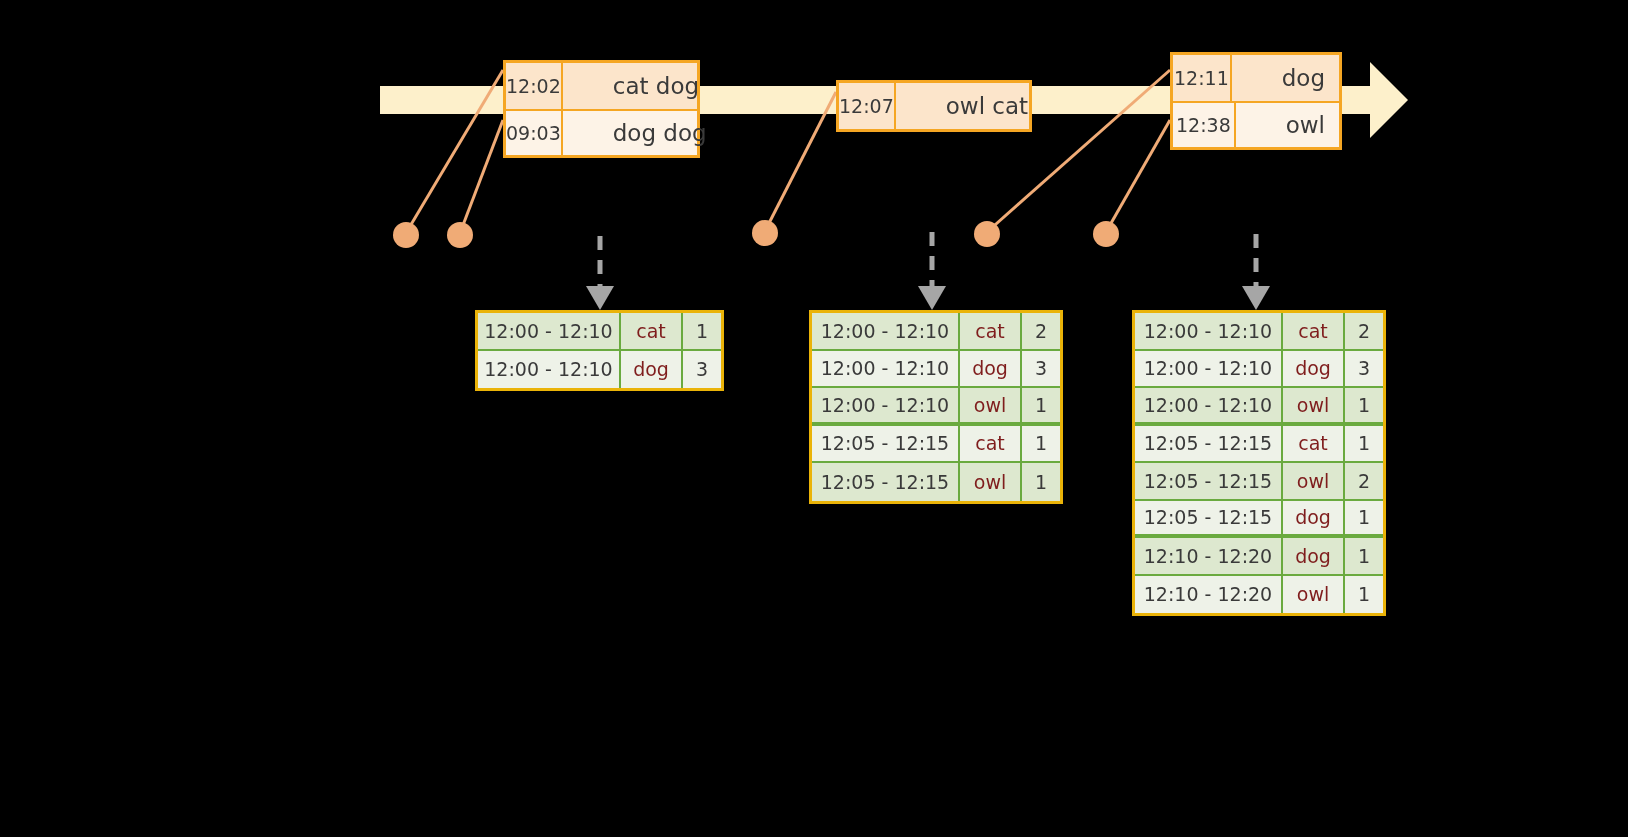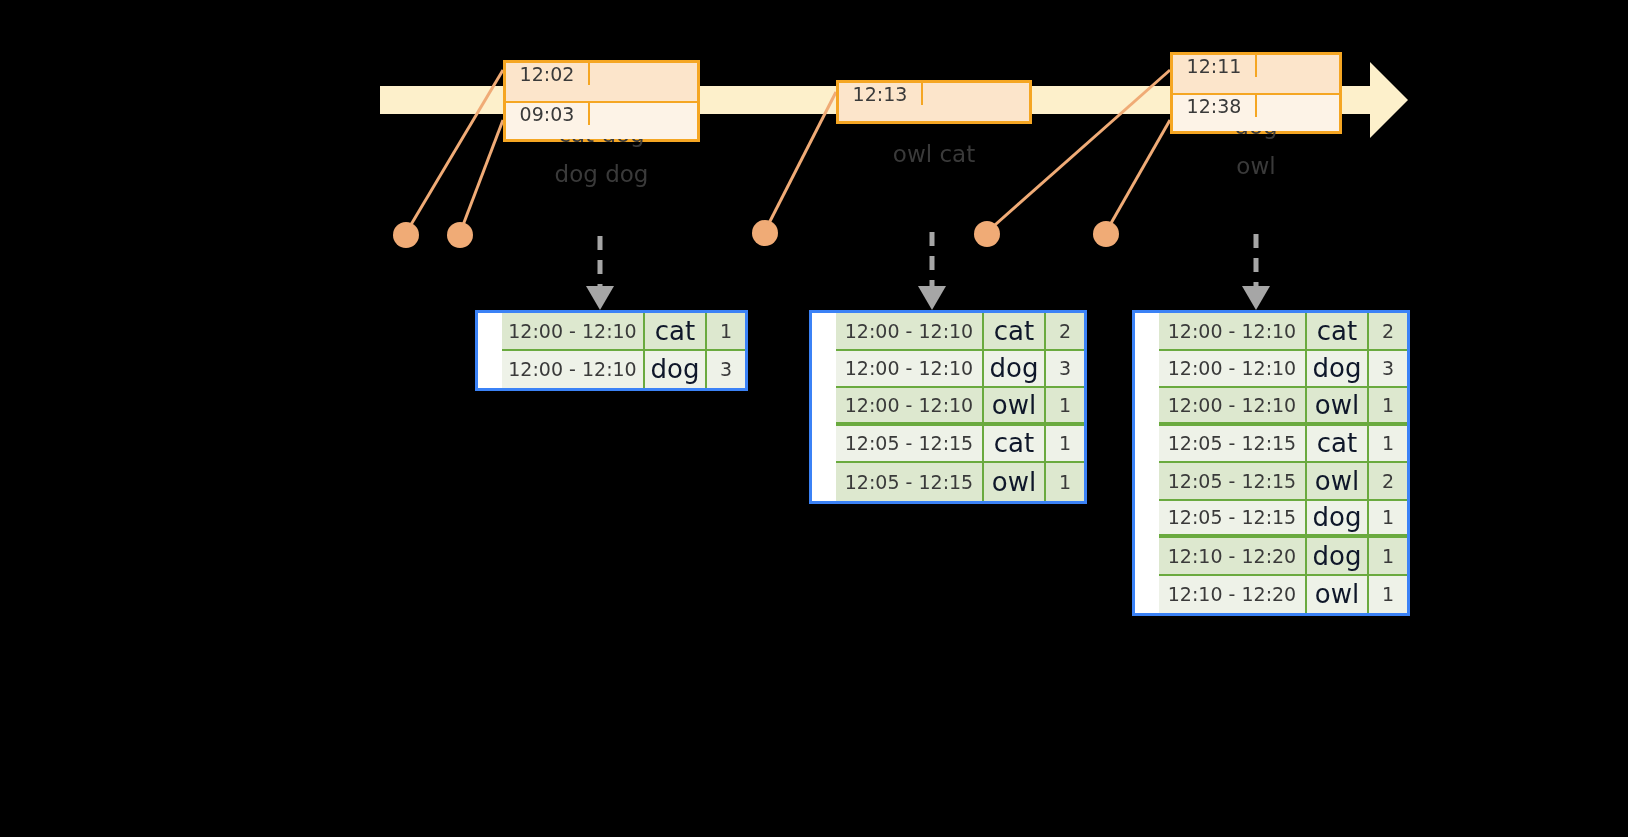--- a/index.html
+++ b/index.html
@@ -28,22 +28,22 @@
   .event-box {
     position: absolute;
     border: 3px solid #f5a623;
     box-sizing: border-box;
     background: #fdf0e0;
     display: flex;
     flex-direction: column;
   }
   .event-row {
     display: flex;
-    flex-direction: column;
-    height: 38px;
+    flex-direction: row;
+    height: 46px;
     box-sizing: border-box;
     gap: 36px;
   }
   .event-row.odd { background: #fce5cb; }
   .event-row.even { background: #fdf3e7; }
   .event-row + .event-row { border-top: 2px solid #f5a623; }
   .event-time {
     width: 84px;
     box-sizing: border-box;
     border-right: 2px solid #f5a623;
@@ -60,26 +60,25 @@
     justify-content: center;
     font-size: 23px;
     color: #3a3a3a;
     padding: 0 14px;
     white-space: nowrap;
   }
 
   
   .result-table {
     position: absolute;
-    border: 3px solid #3b82f6;
+    border: 3px solid #eab308;
     box-sizing: border-box;
     background: #ffffff;
     display: flex;
     flex-direction: column;
-    padding-left: 24px;
   }
   .rt-row {
     display: flex;
     flex-direction: row;
     height: 37.5px;
     box-sizing: border-box;
     border-bottom: 2px solid #6aaa3f;
   }
   .rt-row:last-child { border-bottom: none; }
   .rt-row.grp-end { border-bottom: 4px solid #6aaa3f; }
@@ -94,22 +93,22 @@
     font-size: 19px;
     color: #3a3a3a;
     white-space: nowrap;
   }
   .rt-key {
     box-sizing: border-box;
     border-right: 2px solid #6aaa3f;
     display: flex;
     align-items: center;
     justify-content: center;
-    font-size: 26px;
-    color: #0f172a;
+    font-size: 19px;
+    color: #7f1d1d;
   }
   .rt-cnt {
     box-sizing: border-box;
     display: flex;
     align-items: center;
     justify-content: center;
     font-size: 19px;
     color: #3a3a3a;
   }
 
@@ -171,21 +170,21 @@
       <div class="event-words">cat dog</div>
     </div>
     <div class="event-row even">
       <div class="event-time">09:03</div>
       <div class="event-words">dog dog</div>
     </div>
   </div>
 
   <div class="event-box" id="ev2" style="left:836px; top:80px; width:196px;">
     <div class="event-row odd">
-      <div class="event-time">12:13</div>
+      <div class="event-time">12:07</div>
       <div class="event-words">owl cat</div>
     </div>
   </div>
 
   <div class="event-box" id="ev3" style="left:1170px; top:52px; width:172px;">
     <div class="event-row odd">
       <div class="event-time">12:11</div>
       <div class="event-words">dog</div>
     </div>
     <div class="event-row even">

